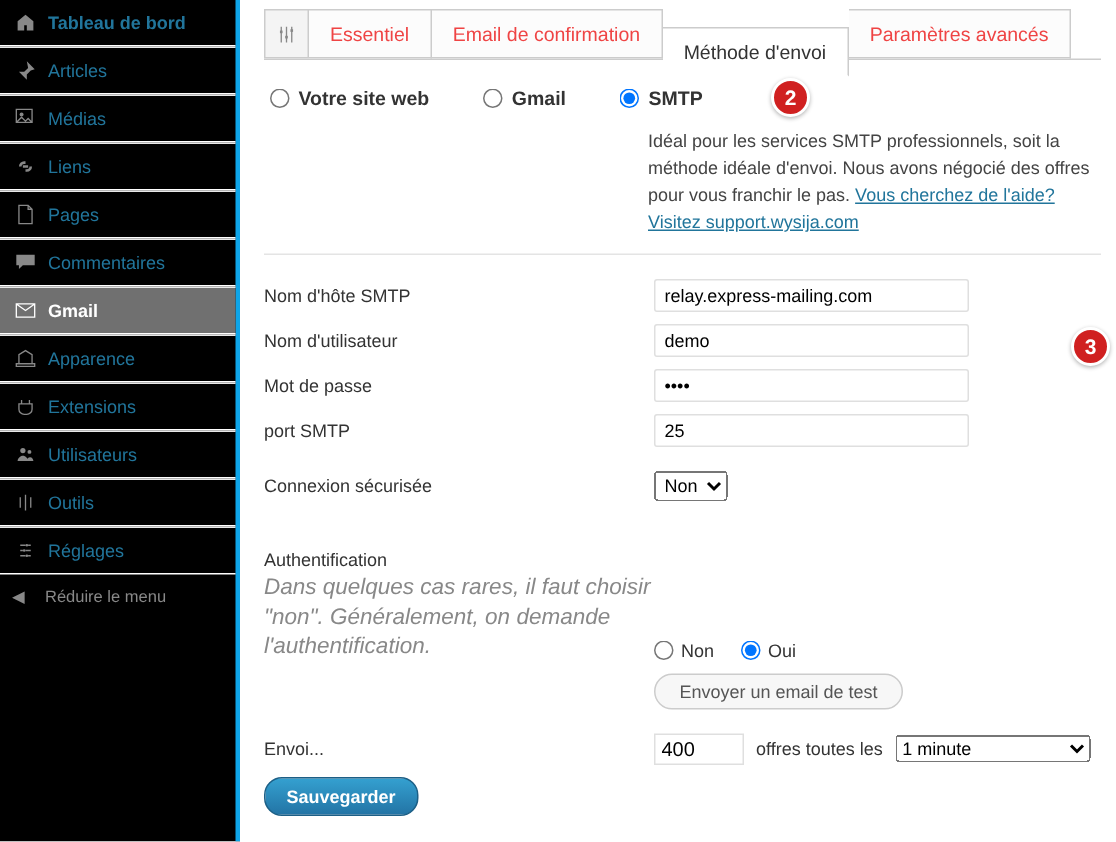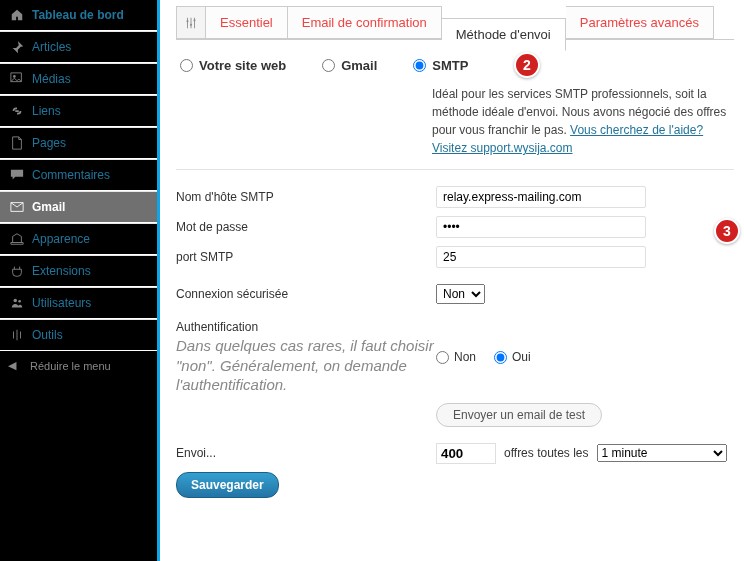--- a/index.html
+++ b/index.html
@@ -29,21 +29,21 @@
 .form-row { display: flex; align-items: center; padding: 4px 0; }
 .form-row .lbl { width: 260px; font-size: 12px; color: #333; }
 .form-row .lbl .hint { color: #888; font-style: italic; font-size: 15px; line-height: 1.3; margin-top: 2px; }
 .form-row input[type=text], .form-row input[type=password] { width: 210px; padding: 3px 6px; border: 1px solid #dfdfdf; border-radius: 2px; font-size: 12px; background: #fff; }
 .form-row select { padding: 1px 2px; font-size: 12px; }
 .radio-group { display: flex; gap: 18px; align-items: center; font-size: 12px; }
 .radio-group label { display: flex; align-items: center; gap: 5px; }
 .btn-round { display: inline-block; padding: 4px 16px; border: 1px solid #ccc; border-radius: 14px; background: #f7f7f7; color: #555; cursor: pointer; font-size: 12px; text-align: center; }
 .send-row { display: flex; align-items: center; padding: 6px 0; }
 .send-row .lbl { width: 260px; }
-.send-row input { width: 60px; padding: 2px 4px; border: 1px solid #dfdfdf; margin-right: 8px; font-weight: bold; }
+.send-row input { width: 60px; padding: 2px 4px; border: 1px solid #dfdfdf; margin-right: 8px; }
 .send-row select { width: 130px; font-size: 12px; }
 .save-btn { display: inline-block; margin-top: 2px; padding: 5px 14px; background: #2e76a8; background: linear-gradient(#34a0d0, #2374a5); border: 1px solid #1c5f86; border-radius: 12px; color: #fff; font-weight: bold; font-size: 12px; cursor: pointer; }
 .badge { position: absolute; width: 26px; height: 26px; border-radius: 50%; background: #d02020; border: 2px solid #fff; color: #fff; font-weight: bold; display: flex; align-items: center; justify-content: center; font-size: 14px; box-shadow: 0 1px 3px rgba(0,0,0,0.3); }
 svg { width: 14px; height: 14px; }
 </style>
 </head>
 <body>
 
 <div class="wrap">
   <div class="sidebar">
@@ -130,20 +130,31 @@
         </span>
         <span>Utilisateurs</span>
       </div>
     <div class="menu-item">
         <span class="ico">
           <svg viewBox="0 0 16 16">
             <path fill="none" stroke="currentColor" d="M4 4v8M8 2v12M12 4v8"></path>
           </svg>
         </span>
         <span>Outils</span>
+      </div>
+    <div class="menu-item">
+        <span class="ico">
+          <svg viewBox="0 0 16 16">
+            <path fill="none" stroke="currentColor" d="M4 4h4M12 4h-2M4 8h2M12 8h-4M4 12h4M12 12h-2"></path>
+            <circle cx="9" cy="4" r="1" fill="currentColor"></circle>
+            <circle cx="7" cy="8" r="1" fill="currentColor"></circle>
+            <circle cx="9" cy="12" r="1" fill="currentColor"></circle>
+          </svg>
+        </span>
+        <span>Réglages</span>
       </div>
     <div class="collapse">
         <span class="ico">◀</span>
         <span>Réduire le menu</span>
       </div>
   </div>
 
   <div class="main" style="position:relative;">
     <div class="tabs">
       <div class="tab-ico">
@@ -176,36 +187,40 @@
     </div>
     <div class="desc"><span>Idéal pour les services SMTP professionnels, soit la méthode idéale d'envoi. Nous avons négocié des offres pour vous franchir le pas. </span><a href="#">Vous cherchez de l'aide? Visitez support.wysija.com</a></div>
 
     <hr class="sep">
 
     <div class="form-row">
         <div class="lbl">Nom d'hôte SMTP</div>
         <input type="text" value="relay.express-mailing.com" style="">
       </div>
     <div class="form-row">
+        <div class="lbl">Nom d'utilisateur</div>
+        <input type="text" value="demo" style="">
+      </div>
+    <div class="form-row">
         <div class="lbl">Mot de passe</div>
         <input type="password" value="demo" style="">
       </div>
     <div class="form-row">
         <div class="lbl">port SMTP</div>
         <input type="text" value="25" style="">
       </div>
 
     <div style="height:8px"></div>
     <div class="form-row">
         <div class="lbl">Connexion sécurisée</div>
         <select><option>Non</option></select>
       </div>
 
     <div style="height:8px"></div>
-    <div class="form-row" style="align-items:center;">
+    <div class="form-row" style="align-items:flex-end;margin-top:16px;">
       <div class="lbl"><span>Authentification</span><div class="hint">Dans quelques cas rares, il faut choisir "non". Généralement, on demande l'authentification.</div></div>
       <div class="radio-group">
         <label>
             <input type="radio" name="auth" style="">
             <span>Non</span>
           </label>
         <label>
             <input type="radio" name="auth" checked="" style="">
             <span>Oui</span>
           </label>

